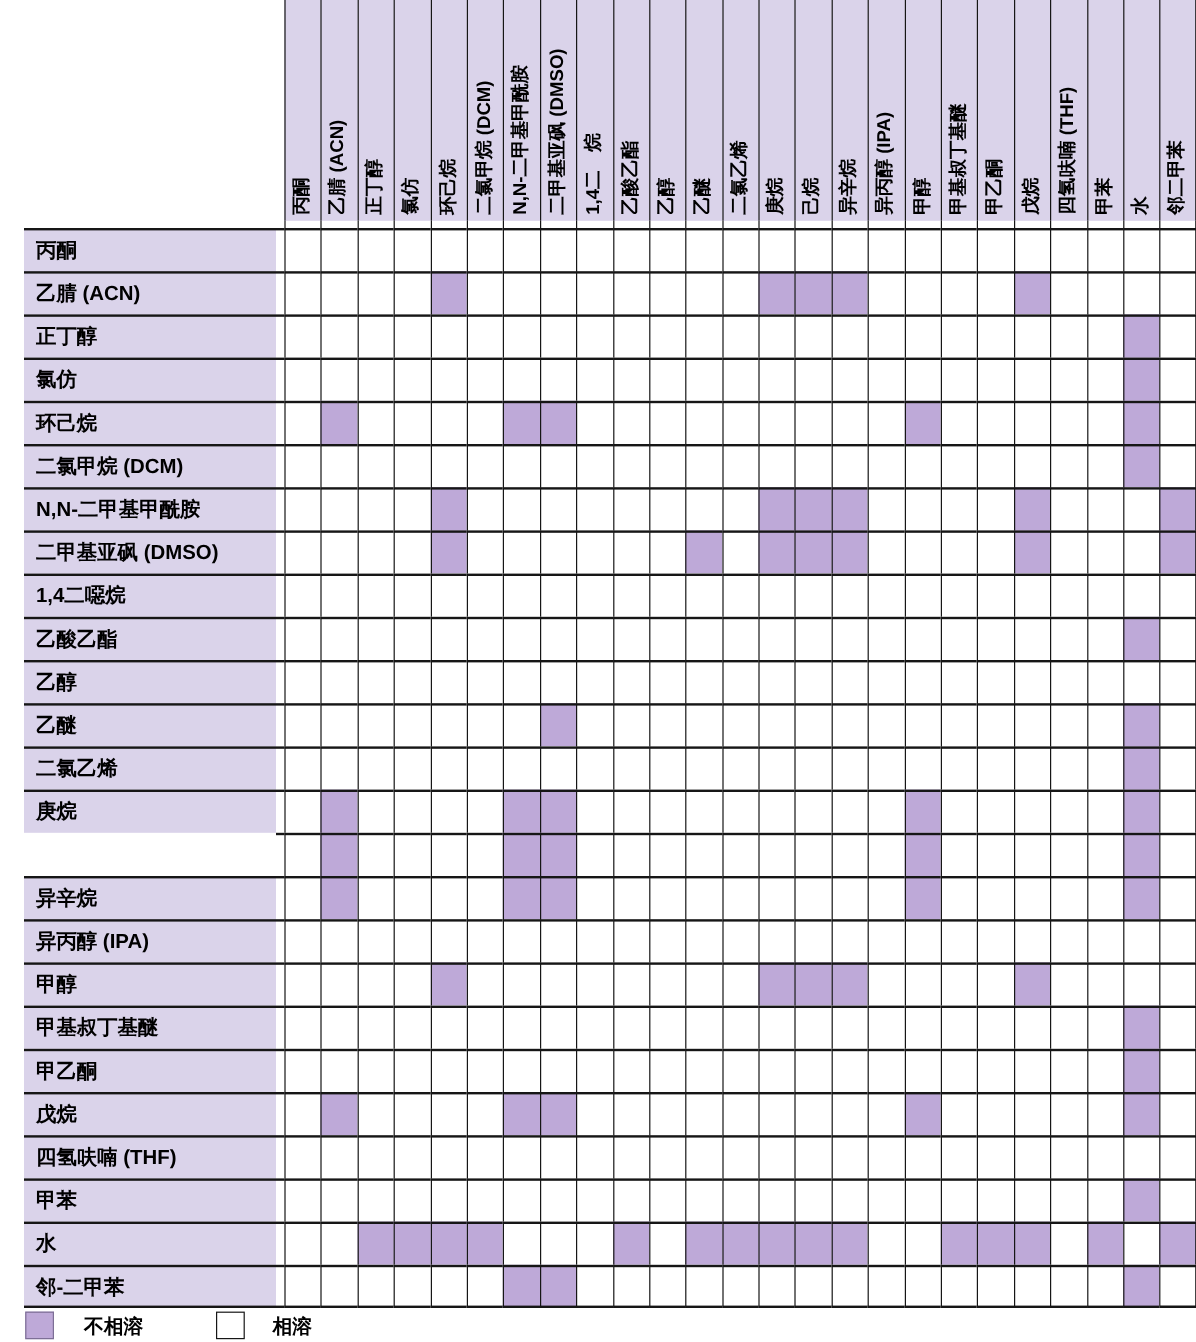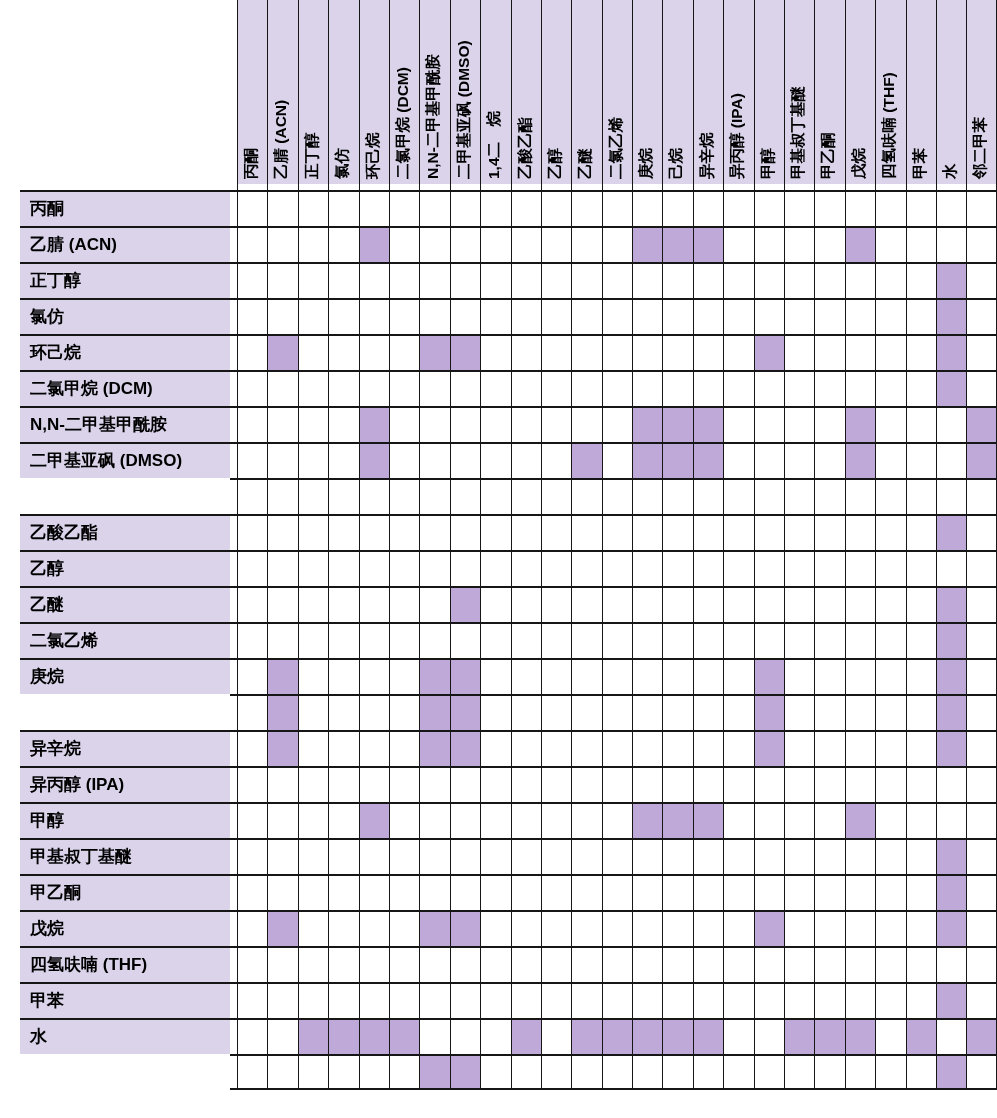--- a/index.html
+++ b/index.html
@@ -358,20 +358,21 @@
       <div class="cell im" style="grid-area: 10 / 19;"></div>
       <div class="cell" style="grid-area: 10 / 20;"></div>
       <div class="cell" style="grid-area: 10 / 21;"></div>
       <div class="cell" style="grid-area: 10 / 22;"></div>
       <div class="cell" style="grid-area: 10 / 23;"></div>
       <div class="cell im" style="grid-area: 10 / 24;"></div>
       <div class="cell" style="grid-area: 10 / 25;"></div>
       <div class="cell" style="grid-area: 10 / 26;"></div>
       <div class="cell" style="grid-area: 10 / 27;"></div>
       <div class="cell im last-col" style="grid-area: 10 / 28;"></div>
+      <div class="rlabel" style="grid-area: 11 / 2;">1,4二噁烷</div>
       <div class="rgap" style="grid-area: 11 / 3;"></div>
       <div class="cell" style="grid-area: 11 / 4;"></div>
       <div class="cell" style="grid-area: 11 / 5;"></div>
       <div class="cell" style="grid-area: 11 / 6;"></div>
       <div class="cell" style="grid-area: 11 / 7;"></div>
       <div class="cell" style="grid-area: 11 / 8;"></div>
       <div class="cell" style="grid-area: 11 / 9;"></div>
       <div class="cell" style="grid-area: 11 / 10;"></div>
       <div class="cell" style="grid-area: 11 / 11;"></div>
       <div class="cell" style="grid-area: 11 / 12;"></div>
@@ -788,20 +789,21 @@
       <div class="cell im" style="grid-area: 26 / 19;"></div>
       <div class="cell" style="grid-area: 26 / 20;"></div>
       <div class="cell" style="grid-area: 26 / 21;"></div>
       <div class="cell im" style="grid-area: 26 / 22;"></div>
       <div class="cell im" style="grid-area: 26 / 23;"></div>
       <div class="cell im" style="grid-area: 26 / 24;"></div>
       <div class="cell" style="grid-area: 26 / 25;"></div>
       <div class="cell im" style="grid-area: 26 / 26;"></div>
       <div class="cell" style="grid-area: 26 / 27;"></div>
       <div class="cell im last-col" style="grid-area: 26 / 28;"></div>
+      <div class="rlabel last-row" style="grid-area: 27 / 2;">邻-二甲苯</div>
       <div class="rgap last-row" style="grid-area: 27 / 3;"></div>
       <div class="cell last-row" style="grid-area: 27 / 4;"></div>
       <div class="cell last-row" style="grid-area: 27 / 5;"></div>
       <div class="cell last-row" style="grid-area: 27 / 6;"></div>
       <div class="cell last-row" style="grid-area: 27 / 7;"></div>
       <div class="cell last-row" style="grid-area: 27 / 8;"></div>
       <div class="cell last-row" style="grid-area: 27 / 9;"></div>
       <div class="cell im last-row" style="grid-area: 27 / 10;"></div>
       <div class="cell im last-row" style="grid-area: 27 / 11;"></div>
       <div class="cell last-row" style="grid-area: 27 / 12;"></div>
@@ -816,13 +818,19 @@
       <div class="cell last-row" style="grid-area: 27 / 21;"></div>
       <div class="cell last-row" style="grid-area: 27 / 22;"></div>
       <div class="cell last-row" style="grid-area: 27 / 23;"></div>
       <div class="cell last-row" style="grid-area: 27 / 24;"></div>
       <div class="cell last-row" style="grid-area: 27 / 25;"></div>
       <div class="cell last-row" style="grid-area: 27 / 26;"></div>
       <div class="cell im last-row" style="grid-area: 27 / 27;"></div>
       <div class="cell last-col last-row" style="grid-area: 27 / 28;"></div>
     </div>
 
+  <div class="legend">
+    <span class="sw sw-im"></span>
+    <span class="legend-label ll-im">不相溶</span>
+    <span class="sw sw-mi"></span>
+    <span class="legend-label ll-mi">相溶</span>
+  </div>
 </div>
 
 </body></html>

